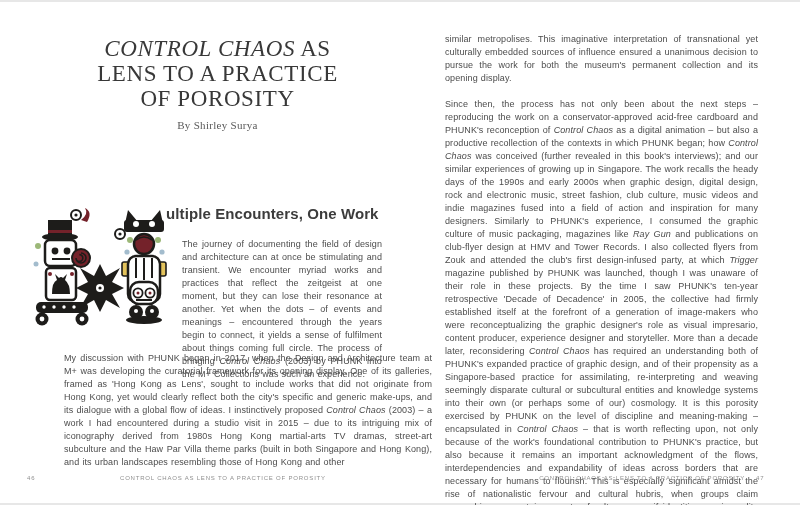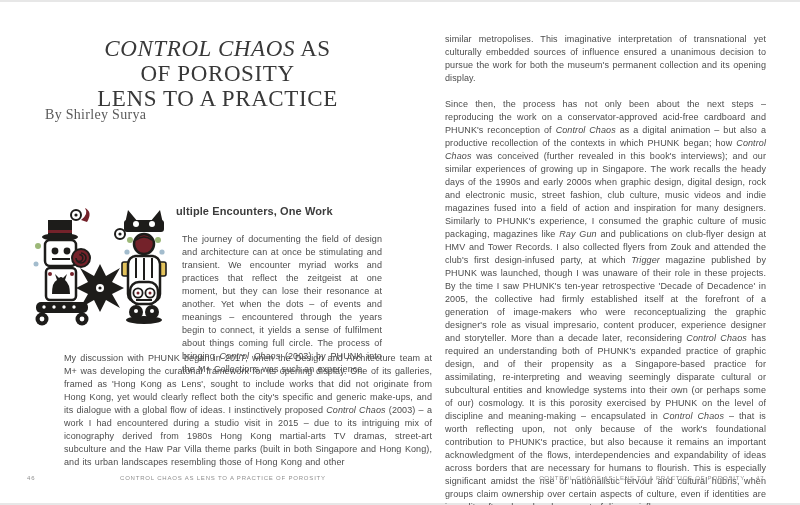--- a/index.html
+++ b/index.html
@@ -12,58 +12,58 @@
   .page{position:absolute;top:0;height:358px;width:400px;}
   #left-page{left:0;} #right-page{left:400px;}
 
   
   .title-block{
     position:absolute;left:45px;top:36px;width:345px;text-align:center;
     font-family:"Liberation Serif",serif;color:#383838;
     font-size:23px;line-height:25px;letter-spacing:0.6px;
   }
   .byline{
-    position:absolute;left:45px;top:107px;width:345px;text-align:left;
-    font-family:"Liberation Serif",serif;font-size:14px;color:#5a5a5a;letter-spacing:0.3px;
+    position:absolute;left:45px;top:119px;width:345px;text-align:center;
+    font-family:"Liberation Serif",serif;font-size:11px;color:#5a5a5a;letter-spacing:0.3px;
   }
   .initial-illustration{position:absolute;left:24px;top:206px;width:154px;height:134px;}
   .intro-col{position:absolute;left:166px;top:205px;width:232px;}
   .section-heading{
-    font-weight:bold;font-size:11px;color:#3c3c3c;margin:0 0 5px 10px;letter-spacing:0.1px;
+    font-weight:bold;font-size:15px;color:#3c3c3c;margin:0 0 5px 0;letter-spacing:0.1px;
   }
   .body-text{
     font-size:9px;line-height:13px;text-align:justify;color:#4c4c4c;
     letter-spacing:0.1px;word-spacing:0.5px;margin:16px;
   }
   .full-par{position:absolute;left:48px;top:336px;width:368px;}
   .footer{
     position:absolute;top:475px;font-size:6px;color:#8f8f8f;letter-spacing:0.8px;
   }
   #left-footer-num{left:27px;}
   #left-footer-title{left:120px;}
   #right-footer-title{left:0;width:345px;text-align:right;}
   #right-footer-num{left:356px;}
 
   
   .right-col{position:absolute;left:45px;top:33px;width:321px;}
-  .right-col p{margin:0 0 13px 0;}
+  .right-col p{margin:0 8px 13px 0;}
   i{font-style:italic;}
 </style>
 </head>
 <body>
 
 <div class="edge top"></div>
 <div class="edge bottom"></div>
 
 <div class="page" id="left-page">
 
   <div class="title-block">
     <div><span></span><i>CONTROL CHAOS</i><span> AS</span></div>
+    <div>LENS TO A PRACTICE</div>
     <div>OF POROSITY</div>
-    <div>LENS TO A PRACTICE</div>
   </div>
   <div class="byline">By Shirley Surya</div>
 
   <div class="initial-illustration">
     <svg width="154" height="134" viewBox="0 0 154 134" xmlns="http://www.w3.org/2000/svg">
 
       <g>
 
         <circle cx="52" cy="9" r="5" fill="#fff" stroke="#1d1c1a" stroke-width="2"></circle>
         <circle cx="52" cy="9" r="1.6" fill="#1d1c1a"></circle>

